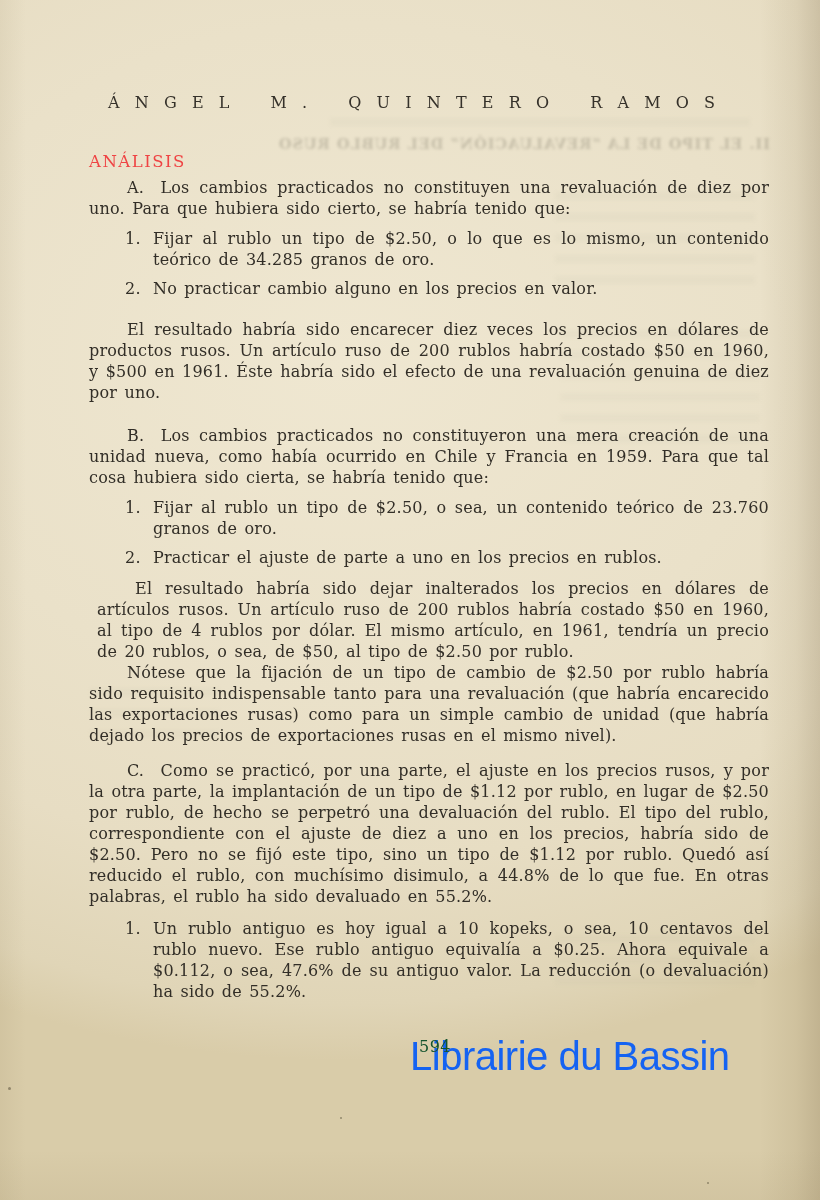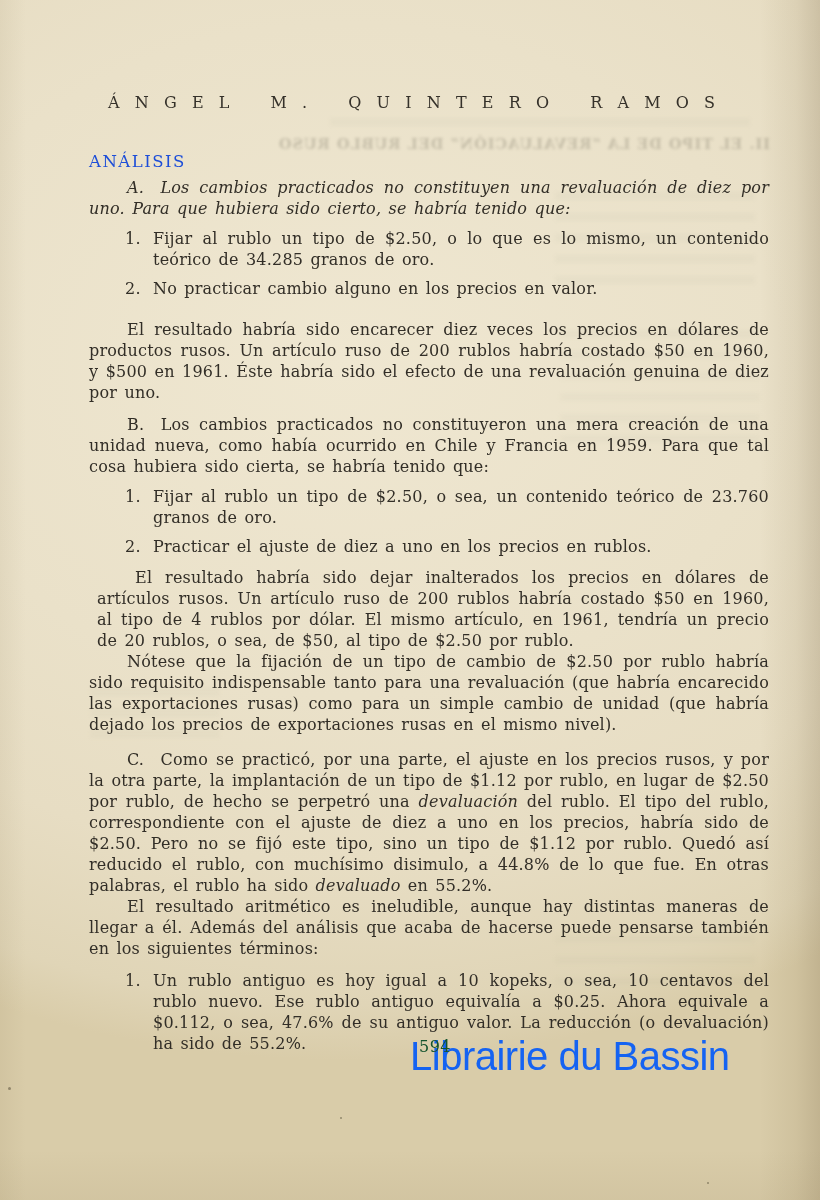--- a/index.html
+++ b/index.html
@@ -17,33 +17,33 @@
   .edge-left{position:absolute;top:0;left:0;width:26px;height:1200px;
     background:linear-gradient(to left, rgba(120,100,60,0) 0%, rgba(120,100,60,0.08) 100%);}
 
   .author-line{
     position:absolute;left:108px;top:93px;white-space:nowrap;
     font-size:16px;letter-spacing:0.95em;word-spacing:0.35em;
     color:#35312a;
   }
   .section-title{
     position:absolute;left:89px;top:152px;
-    font-size:16.5px;letter-spacing:1.5px;color:#1d4ed8;
+    font-size:16.5px;letter-spacing:1.5px;color:#ef4444;
   }
   .text-column{
     position:absolute;left:89px;top:177px;width:680px;
     font-size:16px;line-height:21px;color:#322e27;
     letter-spacing:0.2px;word-spacing:2px;
   }
   .para{text-align:justify;margin:0;}
   .para.indent{text-indent:38px;}
   .li{display:flex;text-align:justify;}
   .li .num{flex:0 0 64px;box-sizing:border-box;padding-left:36px;}
   .li .li-text{flex:1 1 auto;text-align:justify;}
-  .em-i{font-style:italic;}
+  .em-i{}
 
   .watermark{
     position:absolute;left:410px;top:1034px;white-space:nowrap;
     font-family:"Liberation Sans","DejaVu Sans",sans-serif;
     font-size:40px;letter-spacing:-0.5px;color:#1563f2;font-weight:400;
   }
   .page-number{
     position:absolute;left:419px;top:1037px;
     font-size:16px;color:#14532d;letter-spacing:0.5px;
   }
@@ -75,43 +75,42 @@
 <div class="smudge smudge-lines" style="left:555px;top:935px;width:200px;height:55px;opacity:0.28;"></div>
 <div class="speck" style="left:8px;top:1087px;"></div>
 <div class="speck" style="left:707px;top:1182px;width:2px;height:2px;"></div>
 <div class="speck" style="left:340px;top:1117px;width:2px;height:2px;"></div>
 
 <div class="author-line">ÁNGEL M. QUINTERO RAMOS</div>
 
 <div class="section-title">ANÁLISIS</div>
 
 <div class="text-column" id="text-column">
-    <p class="para indent" style="margin-top: 0px; font-style: italic;"><span>A.  Los cambios practicados no constituyen una revaluación de diez por uno. Para que hubiera sido cierto, se habría tenido que:</span></p>
+    <p class="para indent" style="margin-top: 0px;"><span>A.  Los cambios practicados no constituyen una revaluación de diez por uno. Para que hubiera sido cierto, se habría tenido que:</span></p>
     <div class="li" style="margin-top: 9px;">
       <span class="num">1.</span>
       <span class="li-text"><span>Fijar al rublo un tipo de $2.50, o lo que es lo mismo, un contenido teórico de 34.285 granos de oro.</span></span>
     </div>
     <div class="li" style="margin-top: 8px;">
       <span class="num">2.</span>
       <span class="li-text"><span>No practicar cambio alguno en los precios en valor.</span></span>
     </div>
     <p class="para indent" style="margin-top: 20px;"><span>El resultado habría sido encarecer diez veces los precios en dólares de productos rusos. Un artículo ruso de 200 rublos habría costado $50 en 1960, y $500 en 1961. Éste habría sido el efecto de una revaluación genuina de diez por uno.</span></p>
-    <p class="para indent" style="margin-top: 11px;"><span>B.  Los cambios practicados no constituyeron una mera creación de una unidad nueva, como había ocurrido en Chile y Francia en 1959. Para que tal cosa hubiera sido cierta, se habría tenido que:</span></p>
+    <p class="para indent" style="margin-top: 22px;"><span>B.  Los cambios practicados no constituyeron una mera creación de una unidad nueva, como había ocurrido en Chile y Francia en 1959. Para que tal cosa hubiera sido cierta, se habría tenido que:</span></p>
     <div class="li" style="margin-top: 9px;">
       <span class="num">1.</span>
       <span class="li-text"><span>Fijar al rublo un tipo de $2.50, o sea, un contenido teórico de 23.760 granos de oro.</span></span>
     </div>
     <div class="li" style="margin-top: 8px;">
       <span class="num">2.</span>
-      <span class="li-text"><span>Practicar el ajuste de diez a uno en los precios en rublos.</span></span>
+      <span class="li-text"><span>Practicar el ajuste de parte a uno en los precios en rublos.</span></span>
     </div>
     <p class="para indent" style="margin-top: 10px; margin-left: 8px;"><span>El resultado habría sido dejar inalterados los precios en dólares de artículos rusos. Un artículo ruso de 200 rublos habría costado $50 en 1960, al tipo de 4 rublos por dólar. El mismo artículo, en 1961, tendría un precio de 20 rublos, o sea, de $50, al tipo de $2.50 por rublo.</span></p>
     <p class="para indent" style="margin-top: 0px;"><span>Nótese que la fijación de un tipo de cambio de $2.50 por rublo habría sido requisito indispensable tanto para una revaluación (que habría encarecido las exportaciones rusas) como para un simple cambio de unidad (que habría dejado los precios de exportaciones rusas en el mismo nivel).</span></p>
     <p class="para indent" style="margin-top: 14px;"><span>C.  Como se practicó, por una parte, el ajuste en los precios rusos, y por la otra parte, la implantación de un tipo de $1.12 por rublo, en lugar de $2.50 por rublo, de hecho se perpetró una </span><span class="em-i">devaluación</span><span> del rublo. El tipo del rublo, correspondiente con el ajuste de diez a uno en los precios, habría sido de $2.50. Pero no se fijó este tipo, sino un tipo de $1.12 por rublo. Quedó así reducido el rublo, con muchísimo disimulo, a 44.8% de lo que fue. En otras palabras, el rublo ha sido </span><span class="em-i">devaluado</span><span> en 55.2%.</span></p>
-    <p class="para indent" style="margin-top: 0px;"><span>El resultado aritmético es ineludible, aunque hay distintas maneras de llegar a él. Además del análisis que acaba de hacerse puede pensarse también en los siguientes términos:</span></p>
     <div class="li" style="margin-top: 11px;">
       <span class="num">1.</span>
       <span class="li-text"><span>Un rublo antiguo es hoy igual a 10 kopeks, o sea, 10 centavos del rublo nuevo. Ese rublo antiguo equivalía a $0.25. Ahora equivale a $0.112, o sea, 47.6% de su antiguo valor. La reducción (o devaluación) ha sido de 55.2%.</span></span>
     </div>
   </div>
 
 <div class="watermark">Librairie du Bassin</div>
 <div class="page-number">594</div>
 
 </body></html>

